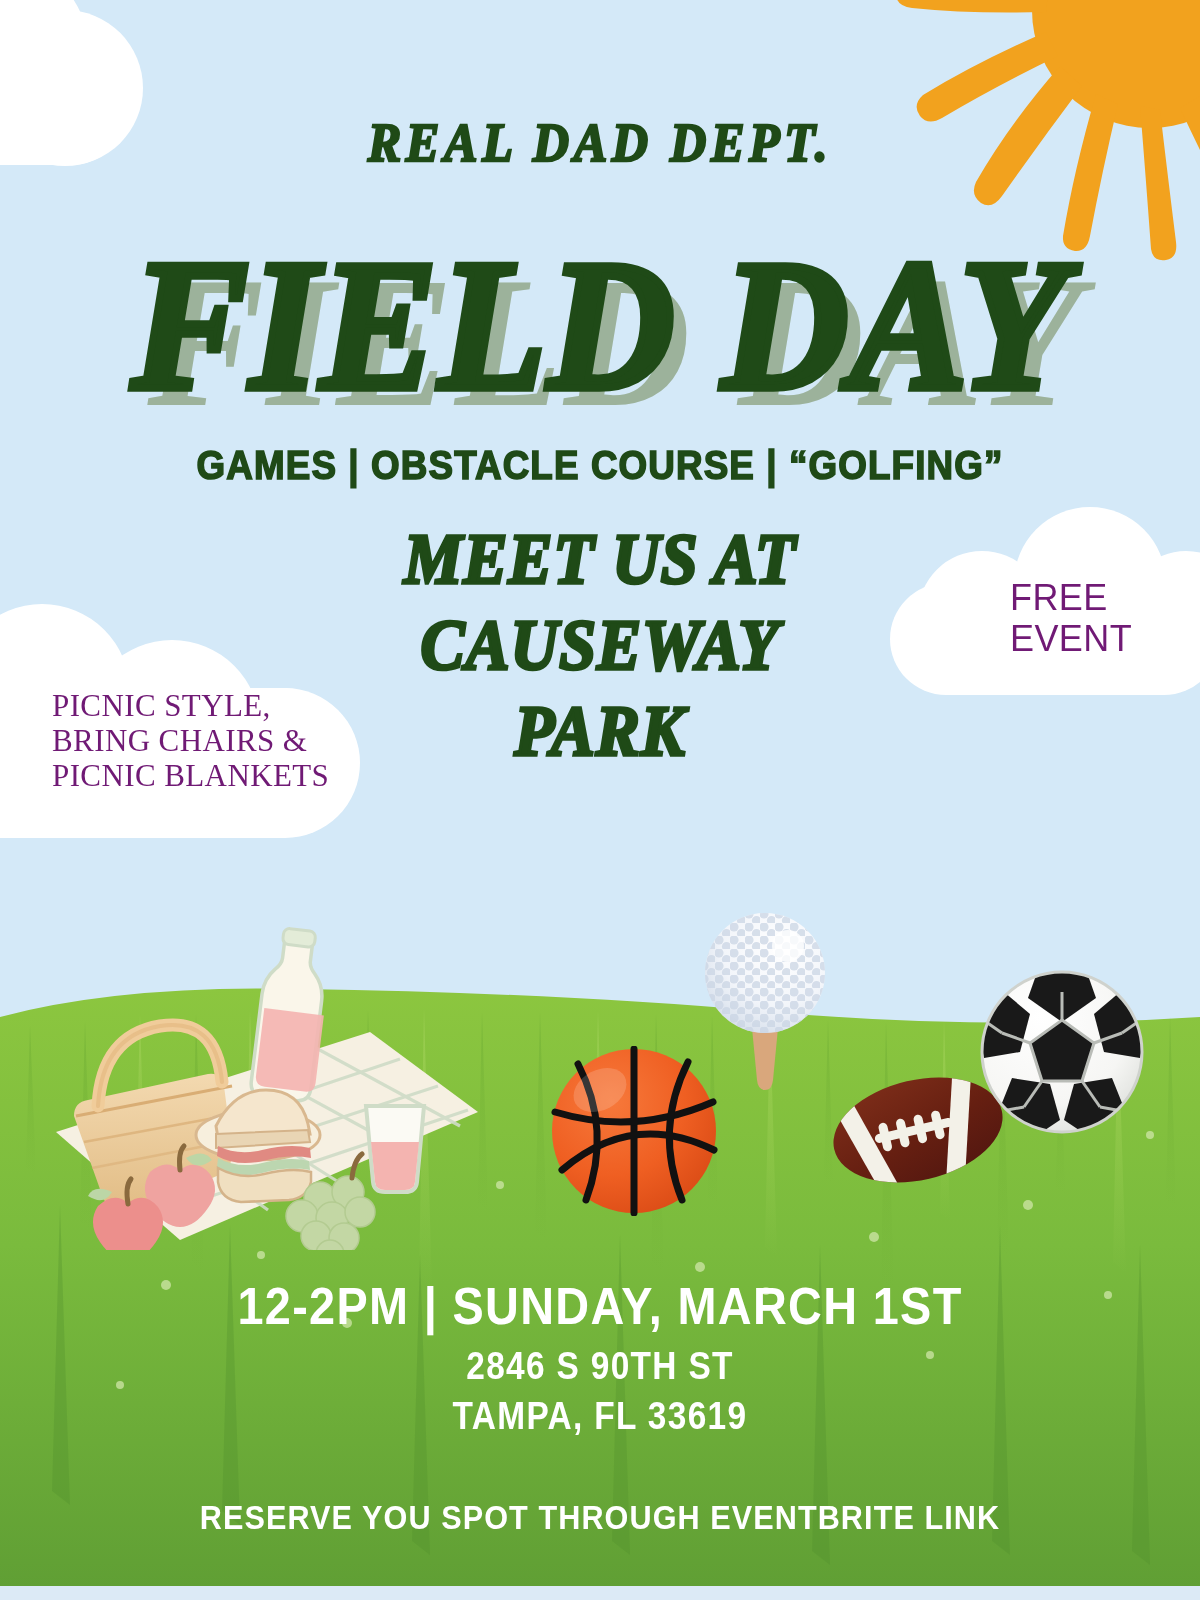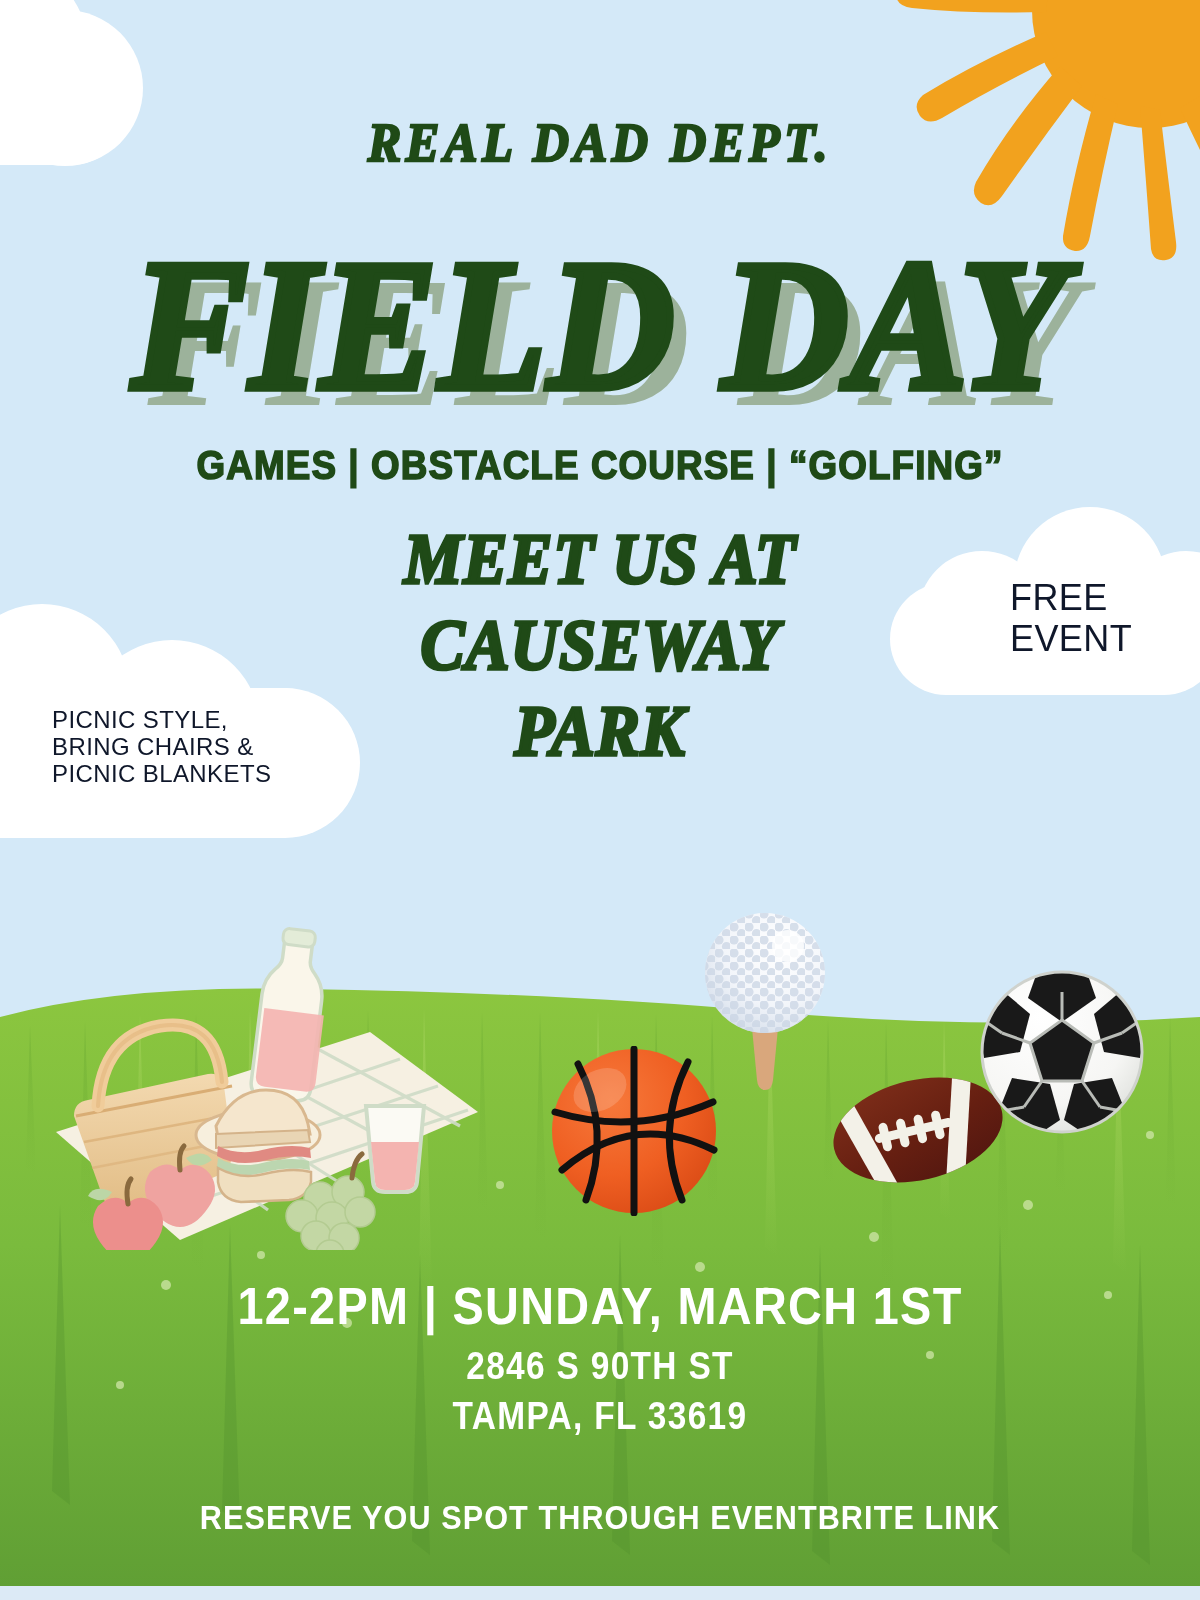--- a/index.html
+++ b/index.html
@@ -35,30 +35,30 @@
   
   .cloud { position:absolute; }
   .cloud svg { display:block; }
 
   .cloud-tl { left:-120px; top:-70px; }
   .cloud-left { left:-110px; top:600px; }
   .cloud-right { left:890px; top:505px; }
 
   .cloud-text {
     position:absolute;
-    color:#0f172a;
+    color:#701a75;
     font-family:"Liberation Sans", sans-serif;
     font-weight:400;
     letter-spacing:0.4px;
     line-height:1.13;
     text-align:left;
     white-space:pre-line;
   }
   .cloud-text-left {
-    left:52px; top:706px; font-size:24px;
+    left:52px; top:688px; font-size:31px;font-family:Liberation Serif, serif;
   }
   .cloud-text-right {
     left:1010px; top:578px; font-size:36px; text-align:left;
   }
 
   
   .grass {
     position:absolute; left:0; top:955px; width:1200px; height:645px;
     overflow:hidden;
   }

